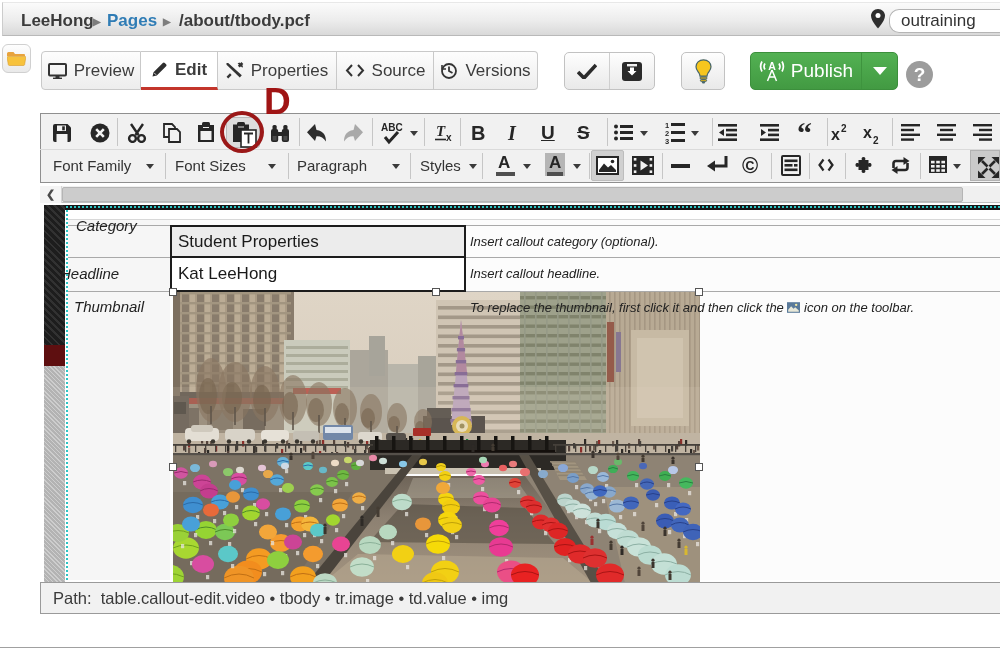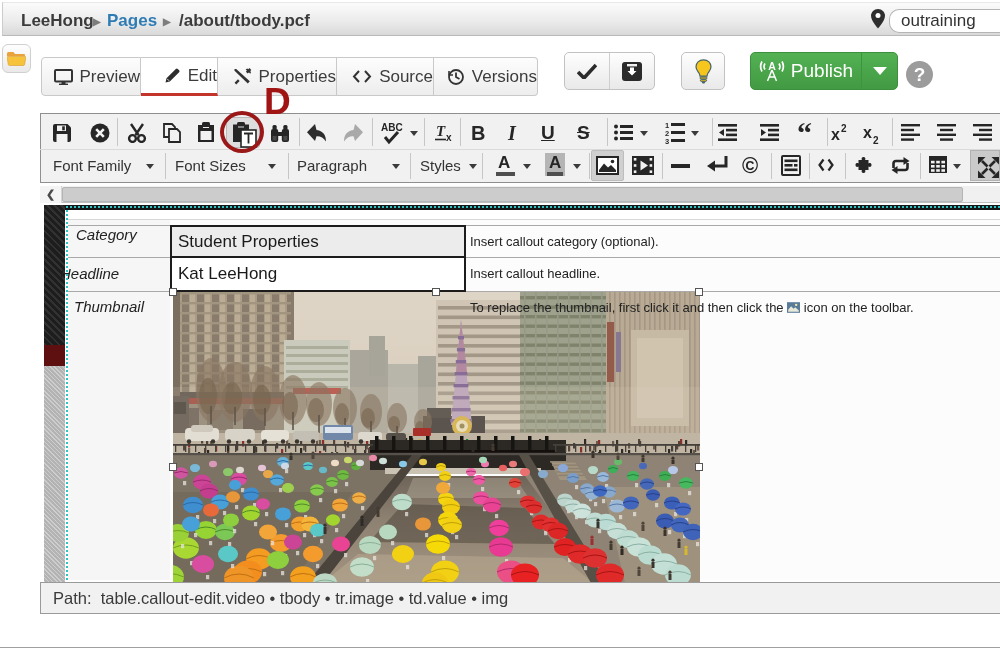--- a/index.html
+++ b/index.html
@@ -7,26 +7,26 @@
 font-family:"Liberation Sans",sans-serif;position:relative}
 .abs{position:absolute}
 
 #crumb{left:2px;top:2px;width:998px;height:34px;
 background:linear-gradient(#fbfbfb,#ececec 55%,#d9d9d9);
 border-top:1px solid #e8e8e8;border-bottom:1px solid #b9b9b9;border-left:1px solid #ccc;}
 #crumb .t{position:absolute;top:8px;white-space:nowrap;font-weight:bold;font-size:17px;color:#3b3b3b;letter-spacing:0}
 #crumb .sep{color:#7d7d7d;font-size:10px;top:13px}
 
 .tabwrap{left:41px;top:51px;height:39px;display:flex;}
-.tab{height:39px;display:flex;align-items:center;justify-content:flex-end;
+.tab{height:39px;display:flex;align-items:center;justify-content:center;
 background:linear-gradient(#fdfdfd,#ededed);border:1px solid #c9c9c9;border-left:none;
-font-size:17px;color:#3c3c3c;gap:7px;margin-top:6px;}
+font-size:17px;color:#3c3c3c;gap:7px;}
 .tab.first{border-left:1px solid #c9c9c9;border-radius:4px 0 0 4px}
 .tab.last{border-radius:0 4px 4px 0}
-.tab.active{background:#fff;border-bottom:3px solid #c3352b;font-weight:normal}
+.tab.active{background:#fff;border-bottom:3px solid #c3352b;font-weight:bold}
 .btn{background:linear-gradient(#fefefe,#e9e9e9);border:1px solid #c2c2c2;border-radius:5px;
 display:flex;align-items:center;justify-content:center}
 
 #tb{left:40px;top:113px;width:960px;height:70px;background:#f1f1f1;
 border:1px solid #8f8f8f;border-right:none;}
 .vsep{position:absolute;width:1px;background:#c6c6c6;}
 .icon{position:absolute}
 .tlab{position:absolute;font-size:15px;color:#333;top:157px;white-space:nowrap}
 .caret{position:absolute;width:0;height:0;border-left:4px solid transparent;
 border-right:4px solid transparent;border-top:5px solid #3a3a3a;}
@@ -42,21 +42,21 @@
 #tealleft{left:66px;top:206px;width:2px;height:376px;z-index:4;
 background:repeating-linear-gradient(180deg,#2cc4c4 0 2px,transparent 2px 4px)}
 #stripe1{left:44px;top:205px;width:21px;height:140px;background:#1d1d1d;
 background-image:repeating-linear-gradient(45deg,rgba(70,70,70,.5) 0 2px,transparent 2px 5px)}
 #stripe2{left:44px;top:345px;width:21px;height:21px;background:#5e0f10}
 #stripe3{left:44px;top:366px;width:21px;height:216px;background:#b3b3b3;
 background-image:repeating-linear-gradient(45deg,rgba(255,255,255,.35) 0 1px,transparent 1px 3px)}
 .rowline{position:absolute;height:1px;background:#a9a9a9}
 .celltext{position:absolute;font-size:17px;color:#1a1a1a;white-space:nowrap}
 .lab{position:absolute;font-style:italic;font-size:15px;color:#222;white-space:nowrap}
-.hint{position:absolute;font-size:13px;color:#222;white-space:nowrap}
+.hint{position:absolute;font-style:italic;font-size:13px;color:#222;white-space:nowrap}
 .handle{position:absolute;width:8px;height:8px;background:#fff;border:1px solid #555;z-index:6}
 #status{left:40px;top:582px;width:960px;height:32px;background:#f1f1f1;
 border:1px solid #9a9a9a;border-right:none;font-size:16.5px;color:#3a3a3a;
 line-height:30px;padding-left:12px;z-index:7}
 #botline{left:0;top:647px;width:1000px;height:1px;background:#a0a0a0}
 </style>
 </head>
 <body>
 
 <div class="abs" id="crumb">
@@ -438,21 +438,21 @@
 
 <div class="abs" id="table">
 <div class="abs" style="left:65px;top:210px;width:935px;height:373px;background:#fff"></div>
 <div class="abs" style="left:68px;top:219px;width:932px;height:361px;background:#fcfcfc"></div>
 <div class="abs" style="left:68px;top:219px;width:102px;height:361px;background:#f6f6f6"></div>
 <div class="rowline" style="left:68px;top:219px;width:932px;background:#d8d8d8"></div>
 <div class="rowline" style="left:68px;top:225px;width:932px"></div>
 <div class="rowline" style="left:68px;top:257px;width:932px"></div>
 <div class="rowline" style="left:68px;top:291px;width:932px"></div>
 <div class="abs" style="left:170px;top:225px;width:1px;height:66px;background:#a9a9a9"></div>
-<span class="lab" style="left:76px;top:226px">Category</span>
+<span class="lab" style="left:76px;top:217px">Category</span>
 <span class="lab" style="left:60px;top:265px">Headline</span>
 <span class="lab" style="left:74px;top:298px">Thumbnail</span>
 <div class="abs" style="left:170px;top:225px;width:296px;height:33px;background:#ececec;border:2px solid #1c1c1c"></div>
 <div class="abs" style="left:170px;top:256px;width:296px;height:36px;background:#fff;border:2px solid #1c1c1c"></div>
 <span class="celltext" style="left:178px;top:232px">Student Properties</span>
 <span class="celltext" style="left:178px;top:264px">Kat LeeHong</span>
 <span class="hint" style="left:470px;top:234px">Insert callout category (optional).</span>
 <span class="hint" style="left:470px;top:266px">Insert callout headline.</span>
 <span class="hint" style="left:470px;top:300px;z-index:5">To replace the thumbnail, first click it and then click the <svg width="13" height="11" viewBox="0 0 22 18" style="vertical-align:-1px">
         <rect x="0" y="0" width="22" height="18" fill="#5a7a9a"></rect>

